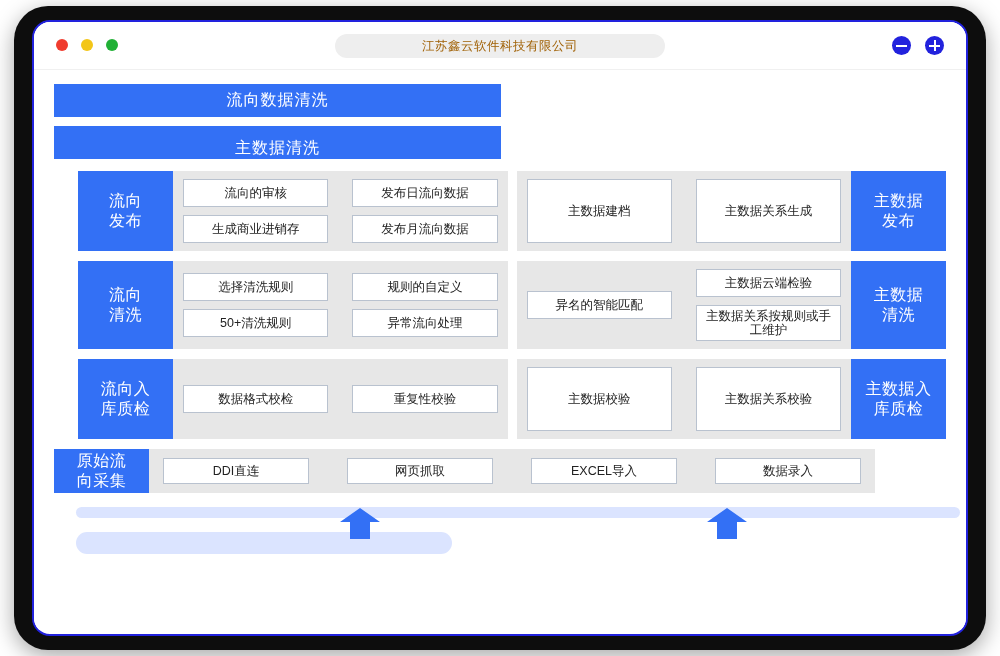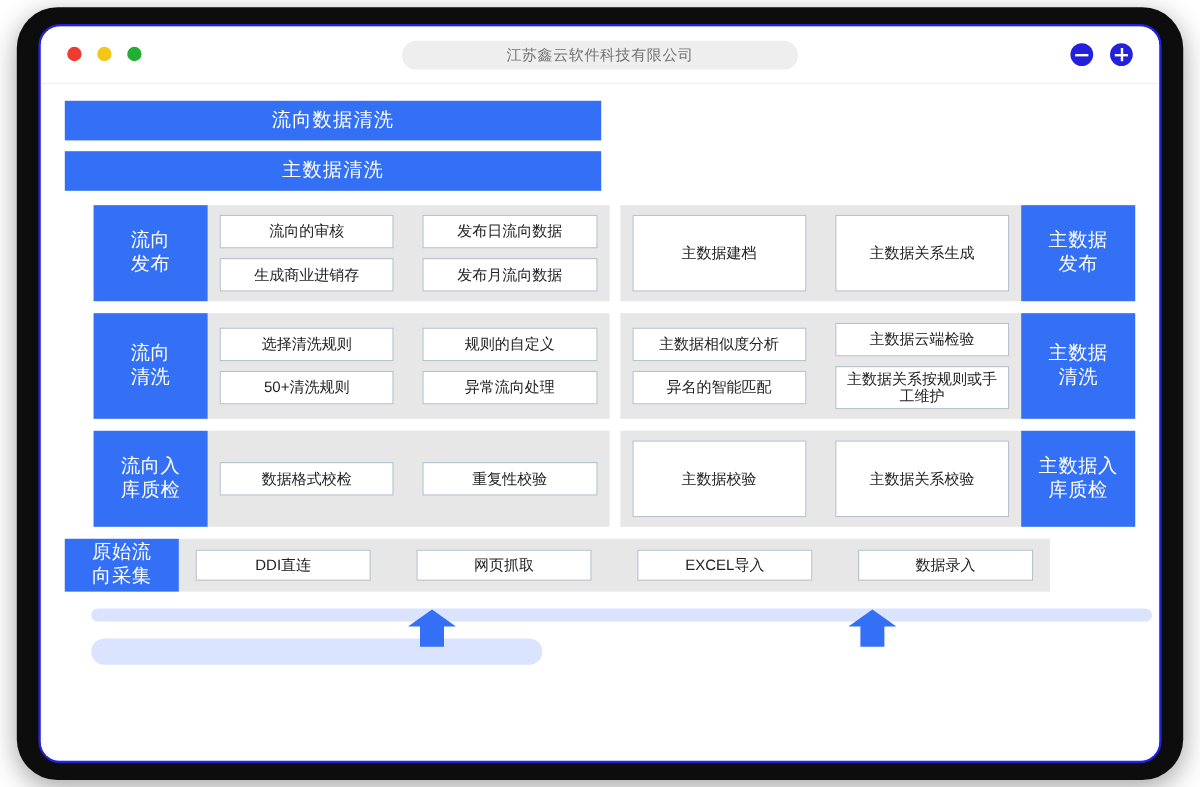--- a/index.html
+++ b/index.html
@@ -62,21 +62,21 @@
     width: 330px;
     height: 24px;
     background: #eeeeee;
     border-radius: 12px;
     display: flex;
     align-items: center;
     justify-content: center;
   }
   #addressbar span {
     font-size: 12.5px;
-    color: #737373;
+    color: #a16207;
     letter-spacing: 0.5px;
   }
 
   #winbtns {
     position: absolute;
     right: 22px;
     top: 14px;
     display: flex;
     gap: 14px;
   }
@@ -120,21 +120,21 @@
     background: #3370f5;
     color: #ffffff;
     height: 33px;
     display: flex;
     align-items: center;
     justify-content: center;
     font-size: 16px;
     letter-spacing: 1px;
   }
   .hdr.left  { width: 447px; }
-  .hdr.right { width: 447px; }
+  .hdr.right { width: 447px; align-items: flex-end; }
 
   
   .row {
     display: flex;
     align-items: stretch;
     margin-bottom: 10px;
     position: relative;
     padding-left: 24px;
   }
   .row .half {
@@ -318,21 +318,20 @@
             </div>
             <div class="colstack">
               <div class="box">规则的自定义</div>
               <div class="box">异常流向处理</div>
             </div>
           </div>
         </div>
         <div class="half right">
           <div class="cells">
             <div class="colstack">
-              <div class="box">主数据相似度分析</div>
               <div class="box">异名的智能匹配</div>
             </div>
             <div class="colstack">
               <div class="box">主数据云端检验</div>
               <div class="box twoline">主数据关系按规则或手工维护</div>
             </div>
           </div>
           <div class="sidelabel">
             <span>主数据<br>清洗</span>
           </div>

